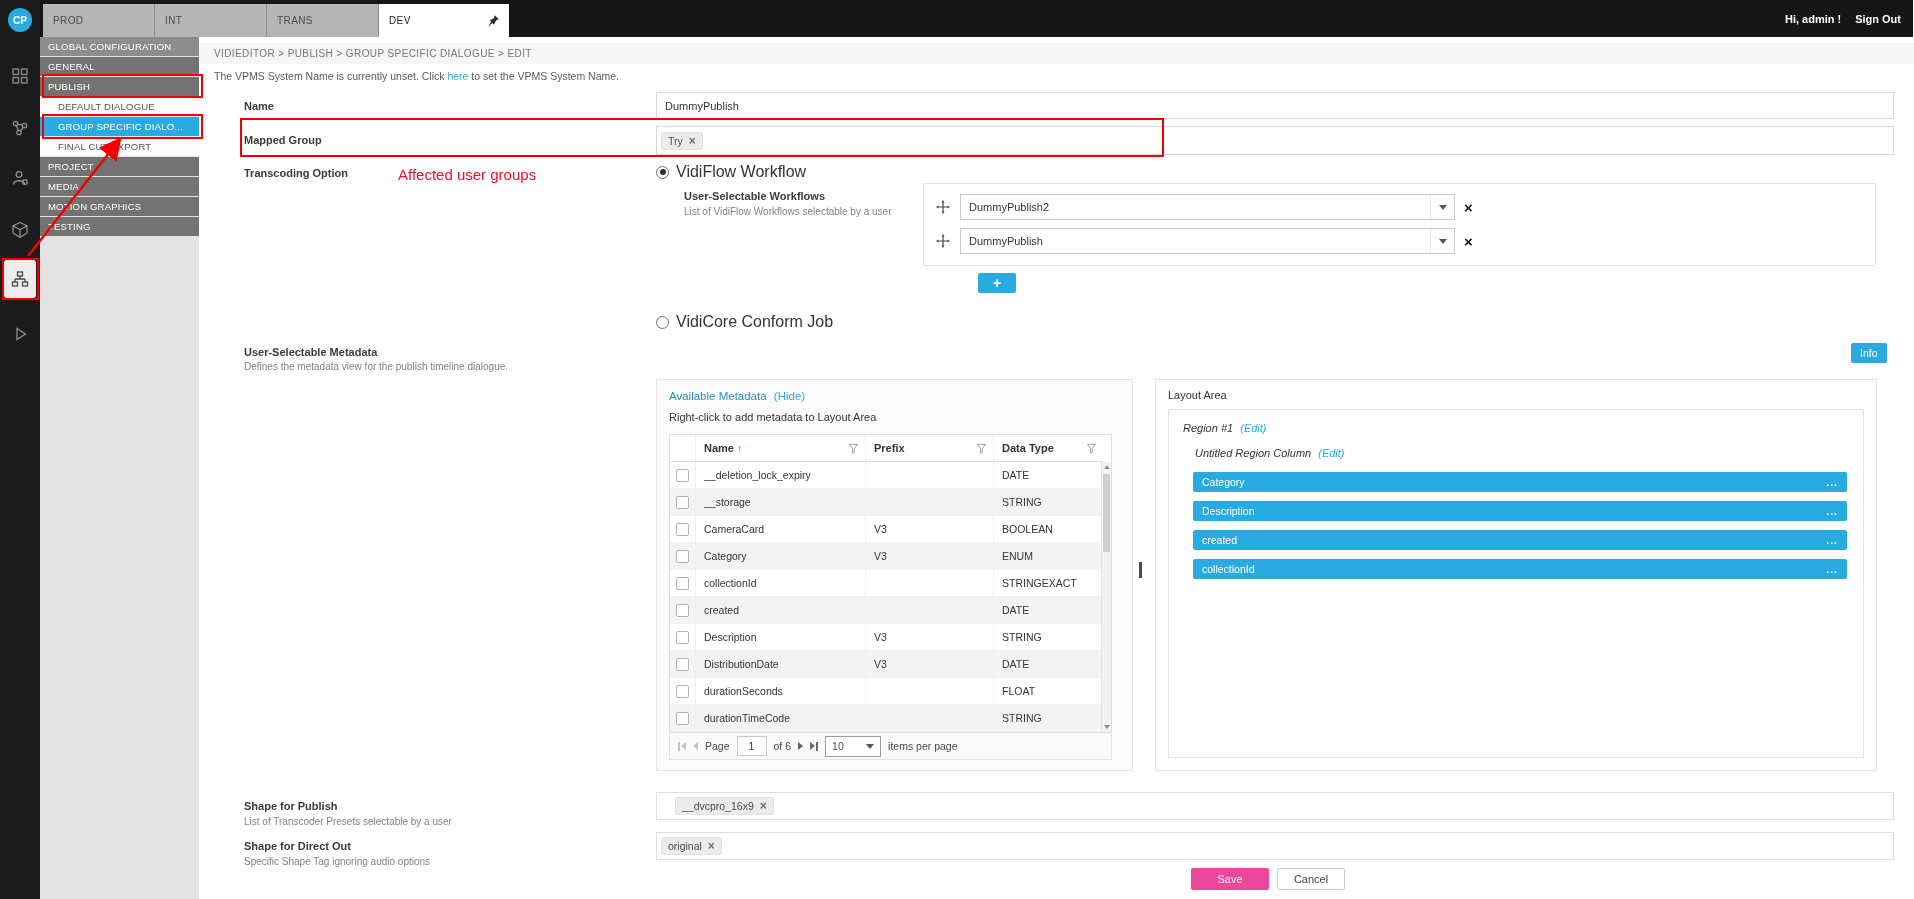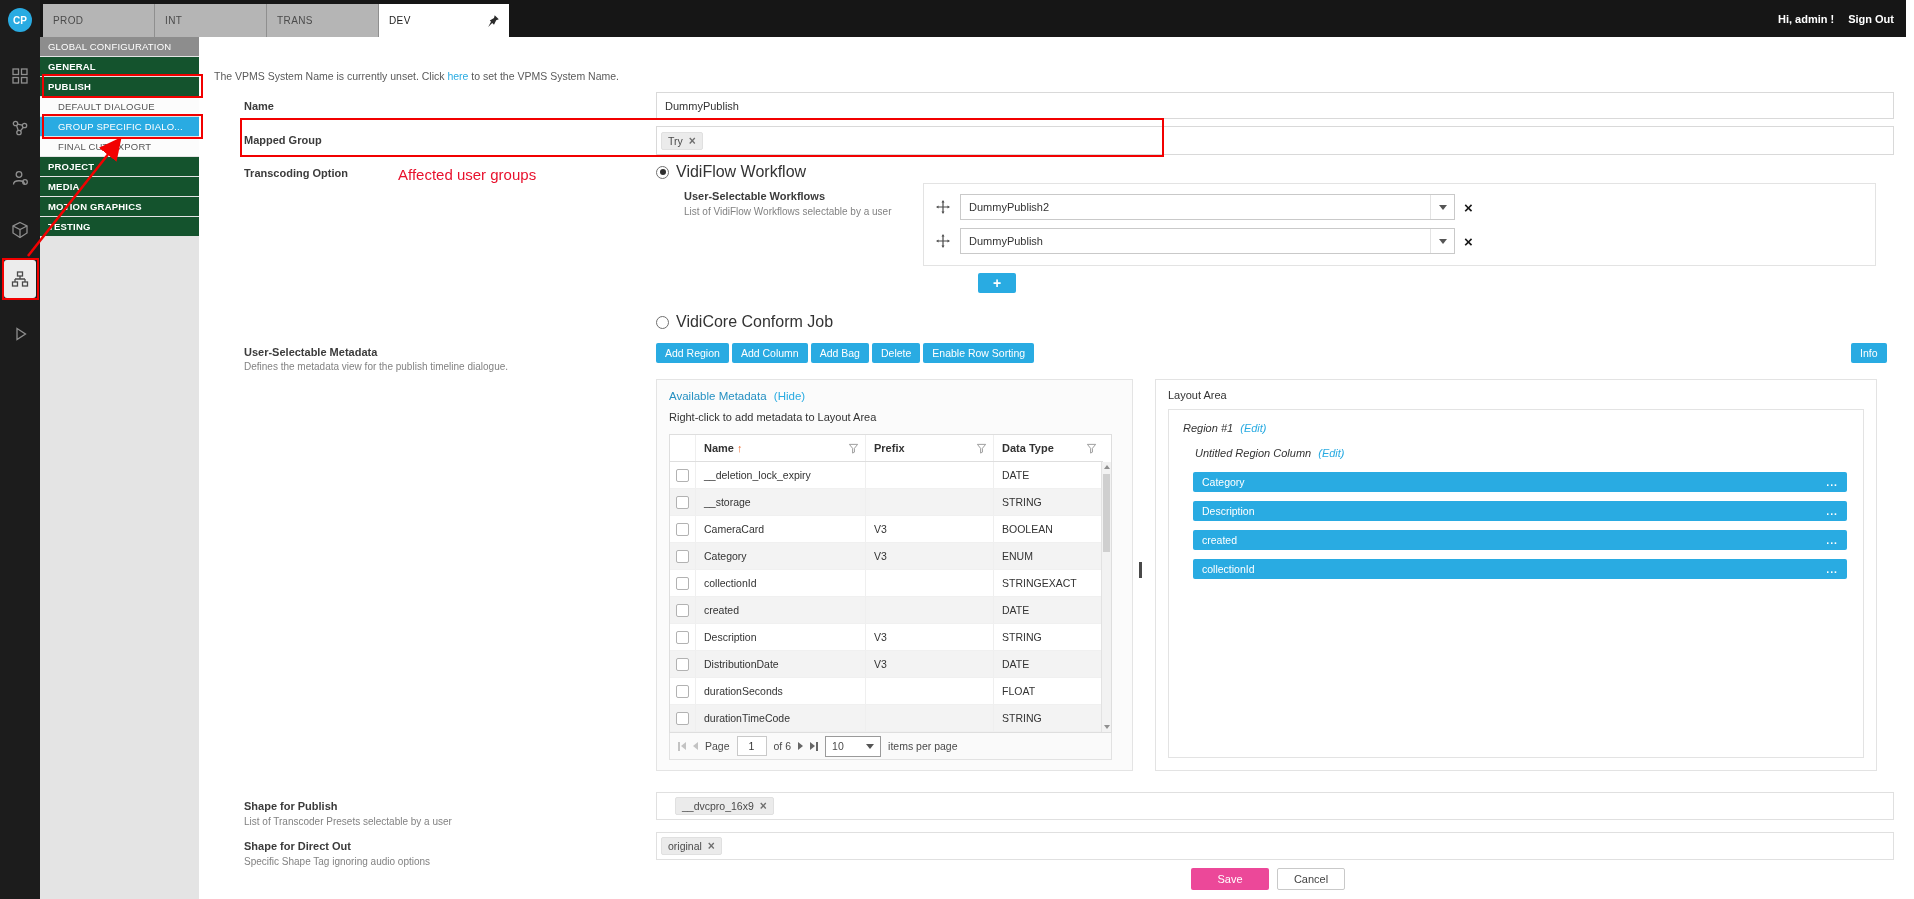--- a/index.html
+++ b/index.html
@@ -10,33 +10,33 @@
   .rail { position:absolute; left:0; top:0; width:40px; height:899px; background:#1c1c1c; z-index:6; }
   .logo { position:absolute; top:8px; left:8px; width:24px; height:24px; border-radius:50%; background:#29abe2; color:#fff;
           font-size:10px; font-weight:bold; display:flex; align-items:center; justify-content:center; cursor:pointer; }
   .ri { position:absolute; left:0; width:40px; height:36px; display:flex; align-items:center; justify-content:center; cursor:pointer; }
   .ri svg { stroke:#8f8f8f; fill:none; stroke-width:1.3; }
   .ri.active { left:4px; width:32px; height:38px; background:#ececec; border-radius:3px; }
   .ri.active svg { stroke:#4a4a4a; }
   #ri1{top:58px;} #ri2{top:110px;} #ri3{top:160px;} #ri4{top:212px;} #ri5{top:260px;} #ri6{top:316px;}
 
   
-  .topbar { position:absolute; left:40px; right:8px; top:0; height:37px; background:#161616; display:flex; align-items:flex-end; z-index:5; }
+  .topbar { position:absolute; left:40px; right:1px; top:0; height:37px; background:#161616; display:flex; align-items:flex-end; z-index:5; }
   .tabs { display:flex; height:33px; margin-left:3px; }
   .tab { width:112px; background:#b5b5b5; color:#4b4b4b; font-size:10px; letter-spacing:.4px; display:flex; align-items:center;
          padding-left:10px; border-right:1px solid #8f8f8f; cursor:pointer; }
   .tab.active { width:130px; background:#fff; color:#1c1c1c; border-right:none; justify-content:space-between; padding-right:9px; }
   .user-area { margin-left:auto; height:37px; display:flex; align-items:center; gap:14px; padding-right:12px; color:#fff; font-size:11px; font-weight:bold; }
   .user-area .signout { cursor:pointer; }
 
   
   .nav { position:absolute; left:40px; top:37px; width:159px; bottom:0; background:#e4e4e4; z-index:2; }
   .nav-h, .nav-g, .nav-s { font-size:9.5px; letter-spacing:.2px; padding:4px 8px; margin-bottom:1px; height:19px; line-height:11px; }
   .nav-h { background:#8d8d8d; color:#fff; }
-  .nav-g { background:#14532d; color:#fff; cursor:pointer;font-weight:bold; }
+  .nav-g { background:#737373; color:#fff; cursor:pointer; }
   .nav-s { background:#fcfcfc; color:#555; padding-left:18px; cursor:pointer; }
   .nav-s.active { background:#29abe2; color:#fff; }
 
   
   .content { position:absolute; left:199px; top:37px; right:0; bottom:0; background:#fff; font-size:11px; color:#333; z-index:1; }
   .flabel { position:absolute; font-size:11px; font-weight:bold; color:#3b3b3b; }
   .fhint { position:absolute; font-size:10px; color:#828282; }
 
   #breadcrumb-bar { position:absolute; left:0; right:0; top:6px; height:21px; background:#f6f6f6; display:flex; align-items:center; padding-left:15px; }
   #breadcrumb { font-size:10px; color:#757575; letter-spacing:.4px; }
@@ -232,20 +232,23 @@
     <div class="nav-s active">GROUP SPECIFIC DIALO...</div>
     <div class="nav-s">FINAL CUT EXPORT</div>
     <div class="nav-g">PROJECT</div>
     <div class="nav-g">MEDIA</div>
     <div class="nav-g">MOTION GRAPHICS</div>
     <div class="nav-g">TESTING</div>
   </nav>
 
   <main class="content">
 
+    <div id="breadcrumb-bar">
+      <span id="breadcrumb">VIDIEDITOR &gt; PUBLISH &gt; GROUP SPECIFIC DIALOGUE &gt; EDIT</span>
+    </div>
 
     <div id="vpms-notice">
       <span>The VPMS System Name is currently unset. Click </span><span class="link">here</span><span> to set the VPMS System Name.</span>
     </div>
 
     <div class="flabel" id="name-label">Name</div>
     <input id="name-input" type="text" value="DummyPublish" style="">
 
     <div class="flabel" id="mapped-label">Mapped Group</div>
     <div id="mapped-field">
@@ -298,27 +301,20 @@
     <div id="wf-add">+</div>
 
     <div class="radio-row" id="radio-vidicore">
       <span class="radio"></span>
       <span>VidiCore Conform Job</span>
     </div>
 
     <div class="flabel" id="md-label">User-Selectable Metadata</div>
     <div class="fhint" id="md-hint">Defines the metadata view for the publish timeline dialogue.</div>
 
-    <div id="md-toolbar">
-      <div class="tbtn">Add Region</div>
-      <div class="tbtn">Add Column</div>
-      <div class="tbtn">Add Bag</div>
-      <div class="tbtn">Delete</div>
-      <div class="tbtn">Enable Row Sorting</div>
-    </div>
     <div class="tbtn" id="info-btn">Info</div>
 
     <section id="am-panel">
       <div id="am-title">
         <span class="t">Available Metadata</span>
         <span class="hide">(Hide)</span>
       </div>
       <div id="am-hint">Right-click to add metadata to Layout Area</div>
 
       <div id="am-table">

